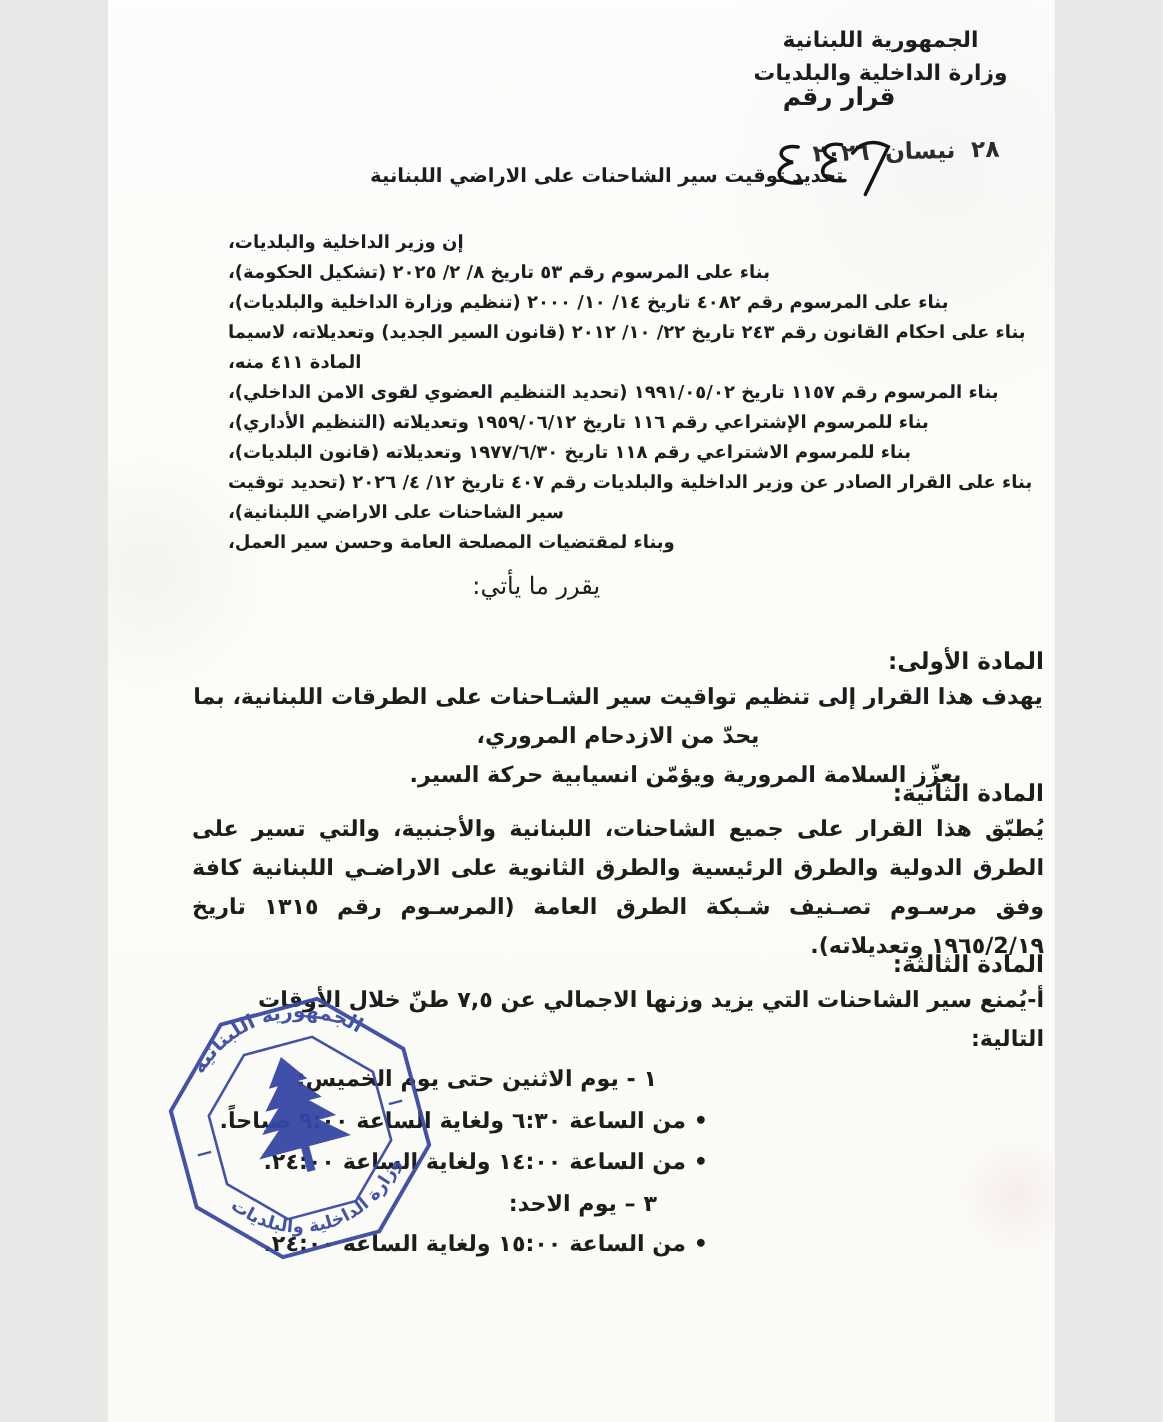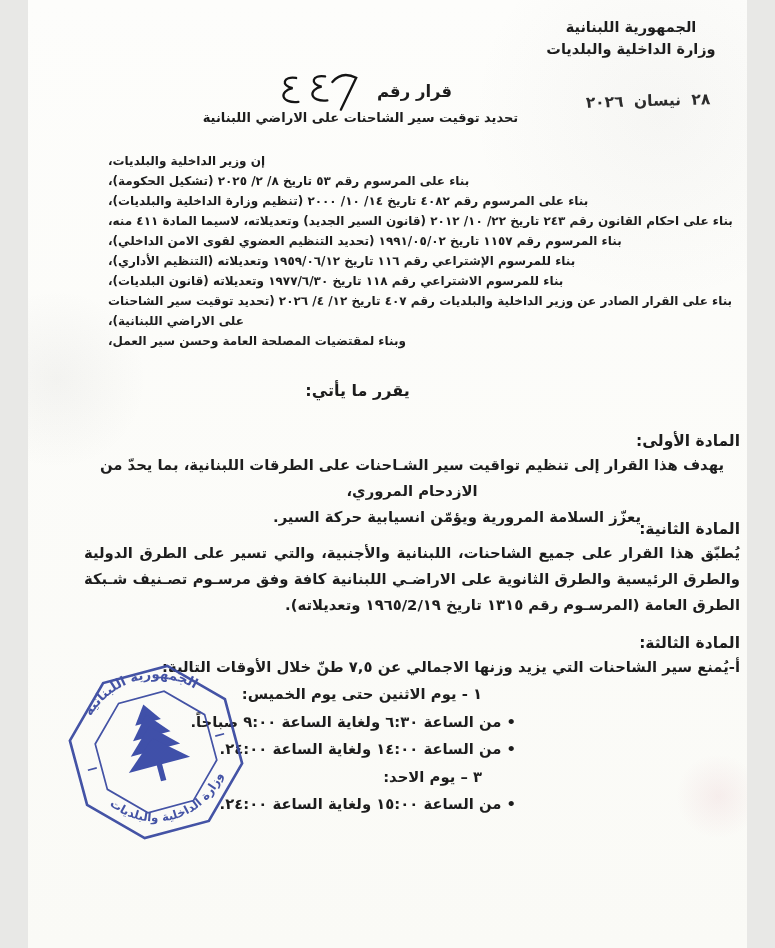--- a/index.html
+++ b/index.html
@@ -1,41 +1,41 @@
 <!DOCTYPE html>
 <html dir="rtl" lang="ar"><head>
 <meta charset="utf-8">
 <style>
   html,body{margin:0;padding:0;background:#e8e8e6;}
   .page{
-    position:relative;width:719px;height:948px;margin:0 auto;
+    position:relative;width:631px;height:948px;margin:0 auto;
     background:#fcfcfa;
     background-image:
       radial-gradient(circle at 88% 12%, rgba(120,120,118,0.05), rgba(0,0,0,0) 18%),
       radial-gradient(circle at 4% 40%, rgba(100,100,100,0.06), rgba(0,0,0,0) 10%),
       radial-gradient(circle at 96% 84%, rgba(205,120,140,0.10), rgba(0,0,0,0) 4%),
       linear-gradient(#fdfdfb,#fafaf6);
     font-family:"DejaVu Sans", sans-serif;
     direction:rtl;color:#1d1d1d;overflow:hidden;
   }
   .letterhead{position:absolute;top:16px;right:20px;width:192px;text-align:center;
     font-size:14.5px;font-weight:700;line-height:22px;}
   .date-stamp{position:absolute;top:92px;right:14px;width:170px;text-align:center;
     font-size:15.5px;font-weight:700;color:#2c2c2c;word-spacing:5px;
     transform:rotate(-1.5deg);}
   .title-block{position:absolute;top:70px;left:140px;width:385px;text-align:center;}
-  .title-row{display:flex;flex-direction:row;justify-content:center;align-items:flex-start;
+  .title-row{display:flex;flex-direction:column;justify-content:center;align-items:flex-start;
     gap:16px;direction:rtl;height:40px;}
   .title-label{font-size:16.5px;font-weight:700;padding-top:12px;white-space:nowrap;}
   .hand-number{margin-top:0;transform:rotate(-3deg);}
   .subject{font-size:13px;font-weight:700;margin-top:0px;white-space:nowrap;}
   .preamble{position:absolute;top:151px;right:7px;left:56px;
     font-size:12px;font-weight:700;line-height:20px;text-align:left;margin-left:24px;}
   .enactment{position:absolute;top:381px;left:60px;right:120px;text-align:center;
-    font-size:16px;font-weight:700;}
+    font-size:16px;font-weight:400;}
   .article{position:absolute;right:7px;left:56px;text-align:right;}
   .article .heading{font-size:15.5px;font-weight:700;line-height:22px;}
   #article-1{top:430px;}
   #article-1 .body-line{font-size:14.8px;font-weight:700;line-height:26px;text-align:center;}
   #article-1 .centered{text-align:center;padding-left:90px;}
   #article-2{top:518px;}
   #article-2 .paragraph{font-size:14.8px;font-weight:700;line-height:26px;
     text-align:justify;}
   #article-3{top:632px;}
   #article-3 .intro{font-size:14.8px;font-weight:700;line-height:26px;}

